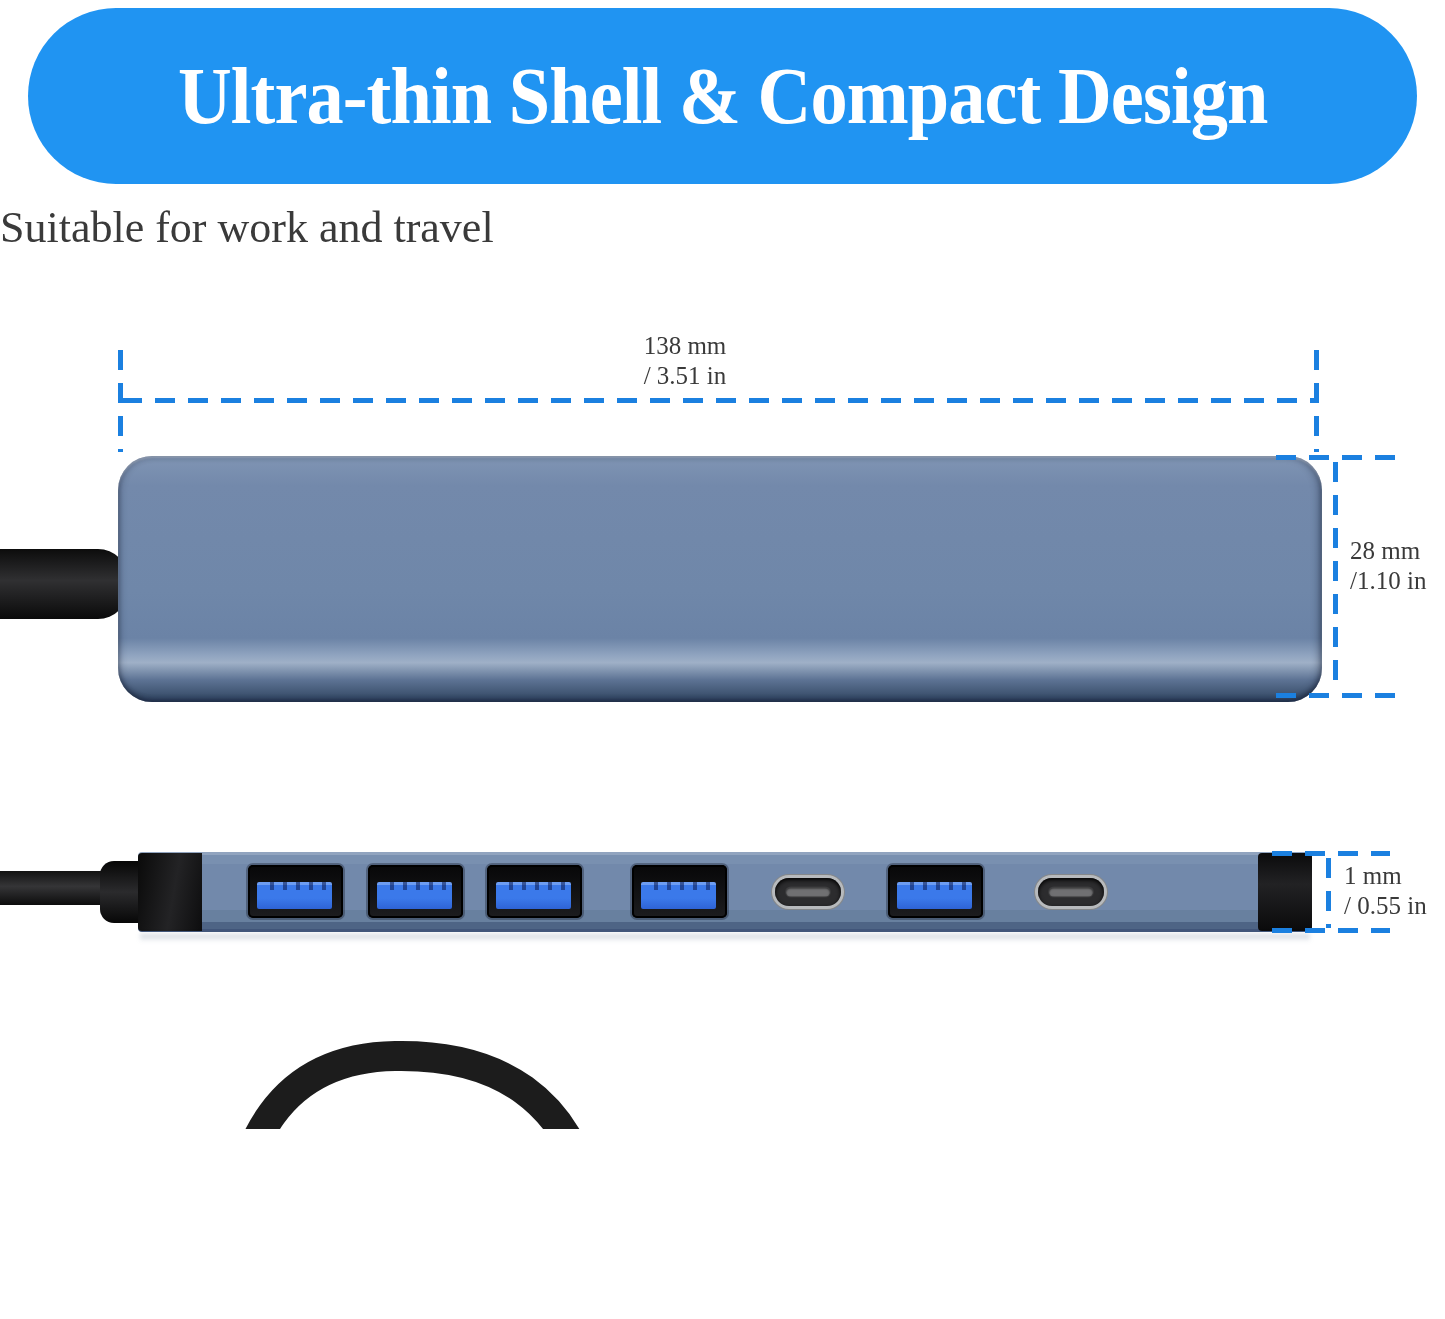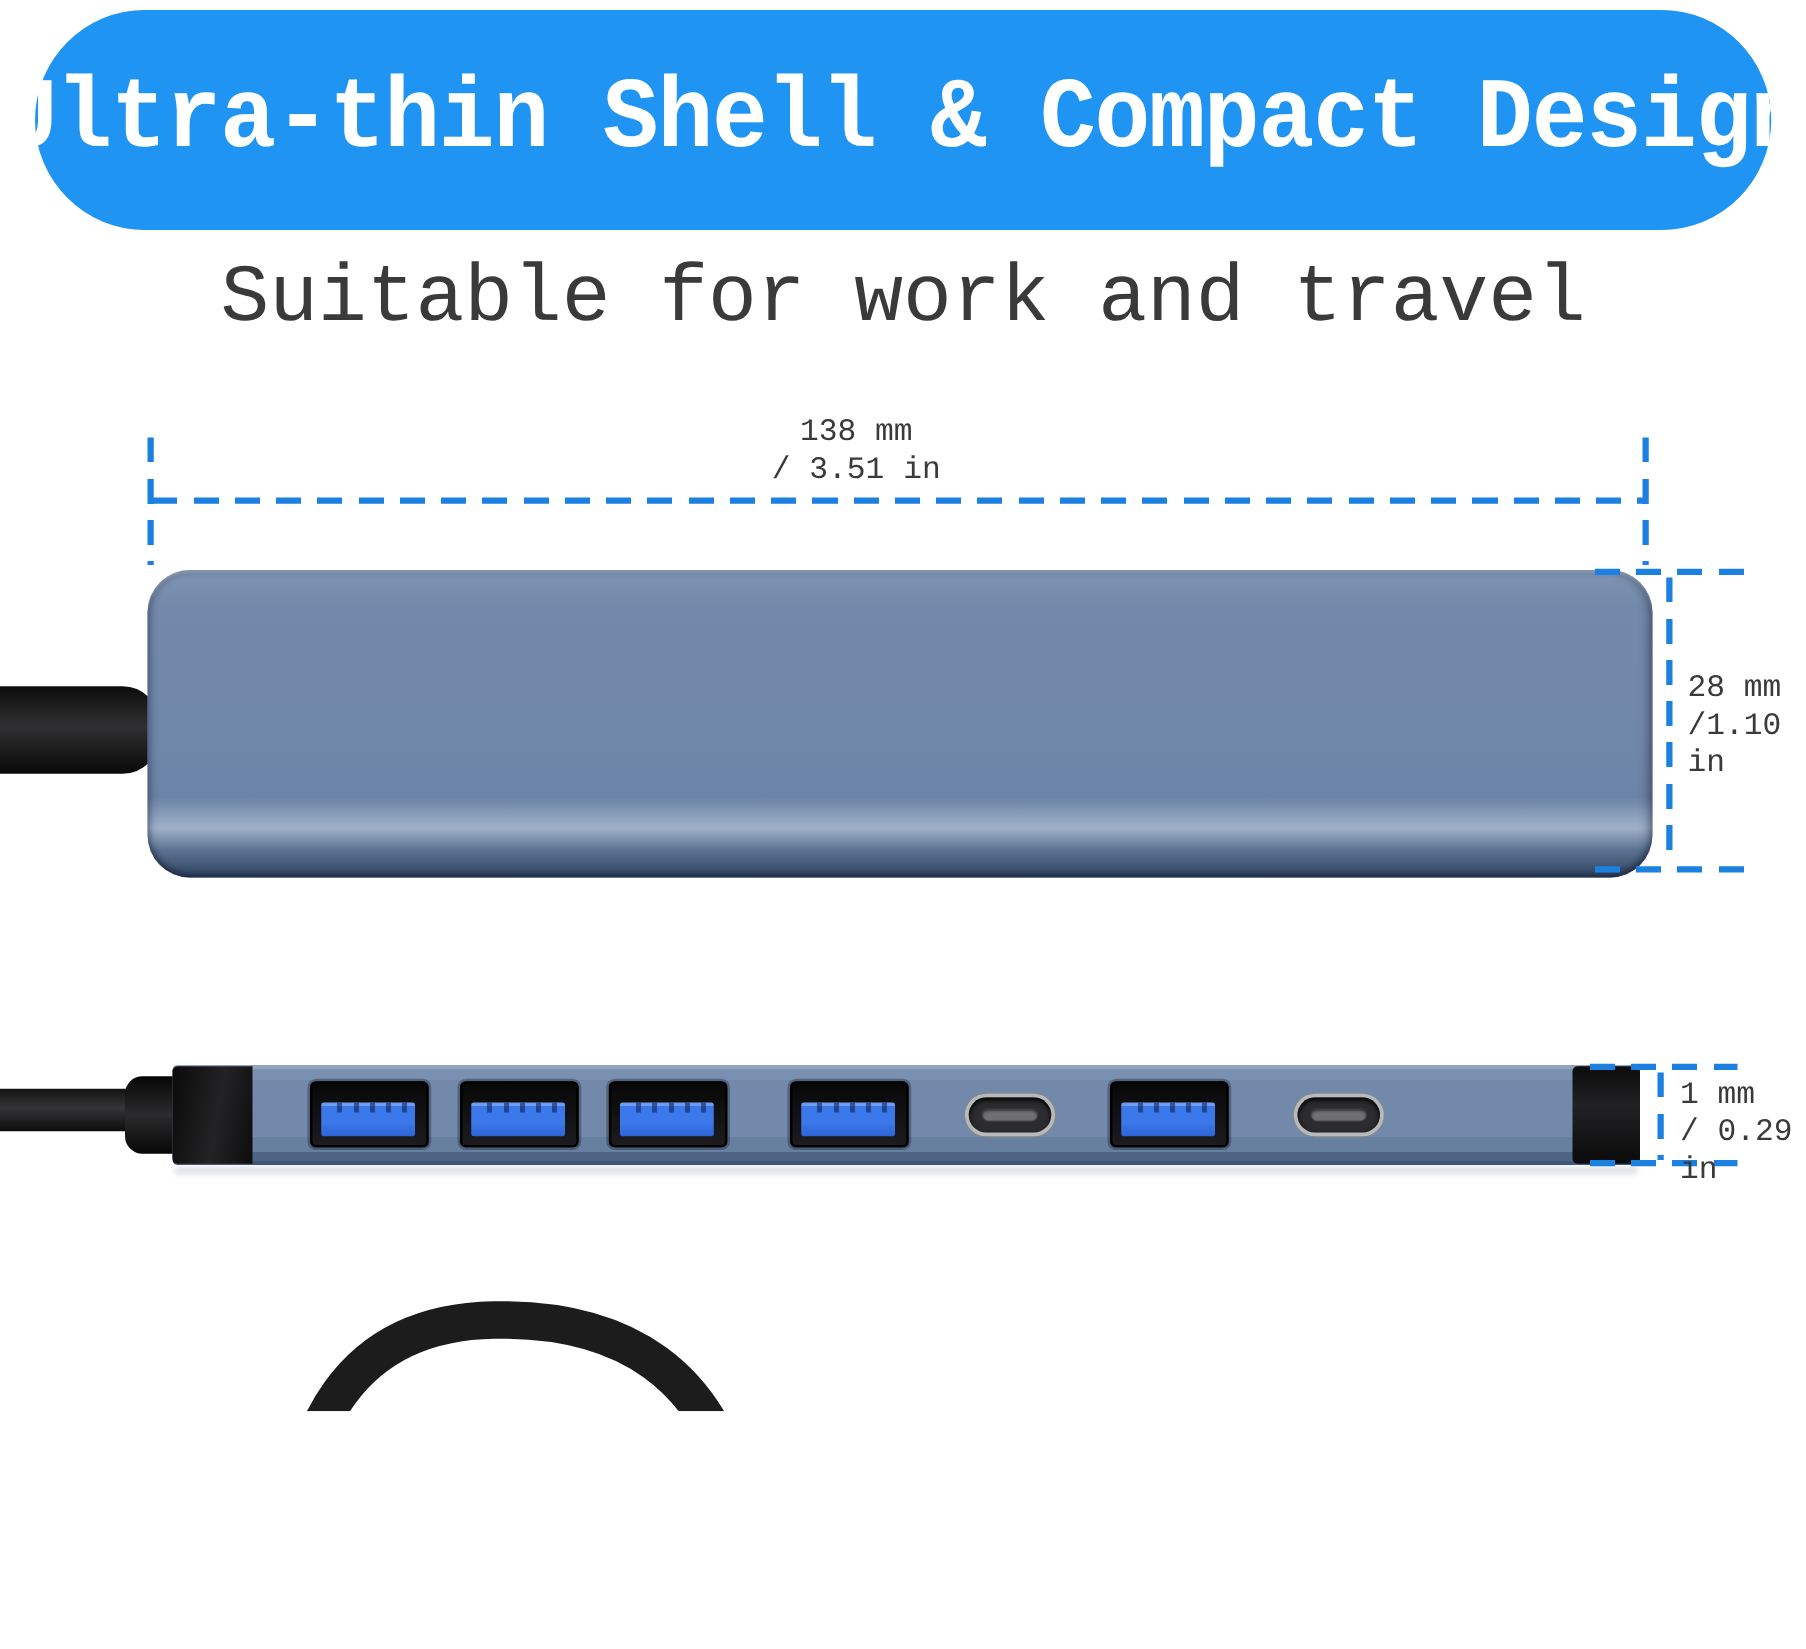--- a/index.html
+++ b/index.html
@@ -1,27 +1,27 @@
 <!DOCTYPE html>
 <html style="--banner-bg: #2094f2; --accent: #1b80e0; --text: #3a3a3a; --led: #2fb3c6;"><head>
 <meta charset="utf-8">
 <style>
   html,body{margin:0;padding:0;background:#fff;}
   .canvas{position:relative;width:1445px;height:1129px;background:#fff;overflow:hidden;
-          font-family:Liberation Mono, monospace;}
+          font-family:Liberation Serif, serif;}
 
   
   .banner{position:absolute;left:28px;top:8px;width:1389px;height:176px;border-radius:88px;
           background:var(--banner-bg,#2094f2);display:flex;align-items:center;justify-content:center;}
   .banner-title{color:#fff;font-size:80px;font-weight:700;white-space:nowrap;
           transform:scaleX(.93);letter-spacing:-1px;}
 
   
-  .subtitle{position:absolute;left:0;top:202px;width:100%;text-align:center;
-          font-size:65px;color:var(--text,#3a3a3a);}
+  .subtitle{position:absolute;left:0;top:202px;width:100%;
+          font-size:44px;color:var(--text,#3a3a3a);}
 
   
   .dim-text{position:absolute;font-size:25px;line-height:30px;color:var(--text,#3a3a3a);}
   .dim-text.center{text-align:center;}
   .dash-h{position:absolute;height:5px;
           background:repeating-linear-gradient(90deg,var(--accent,#1b80e0) 0 20px,transparent 20px 33px);}
   .dash-v{position:absolute;width:5px;
           background:repeating-linear-gradient(180deg,var(--accent,#1b80e0) 0 20px,transparent 20px 33px);}
 
   
@@ -145,21 +145,21 @@
       <div class="port usb-c" style="left: 1038px;">
         <i class="cslot"></i>
       </div>
     </div>
 
   <div class="dash-h" style="left:1272px;top:851px;width:118px;"></div>
   <div class="dash-h" style="left:1272px;top:928px;width:118px;"></div>
   <div class="dash-v" style="left:1326px;top:858px;height:70px;"></div>
   <div class="dim-text" style="left:1344px;top:861px;">
     <div>1 mm</div>
-    <div>/ 0.29 in</div>
+    <div>/ 0.55 in</div>
   </div>
 
   <svg class="loop-svg" width="1445" height="1319">
     <path d="M 228 1262 C 238 1140 280 1058 395 1056 C 500 1054 568 1100 591 1200" fill="none" stroke="#1c1c1c" stroke-width="30" stroke-linecap="round"></path>
   </svg>
   <div class="cable-bottom"></div>
   <div class="junction-c"></div>
   <div class="c-shell"></div>
   <div class="c-tip"></div>
   <div class="a-relief"></div>

